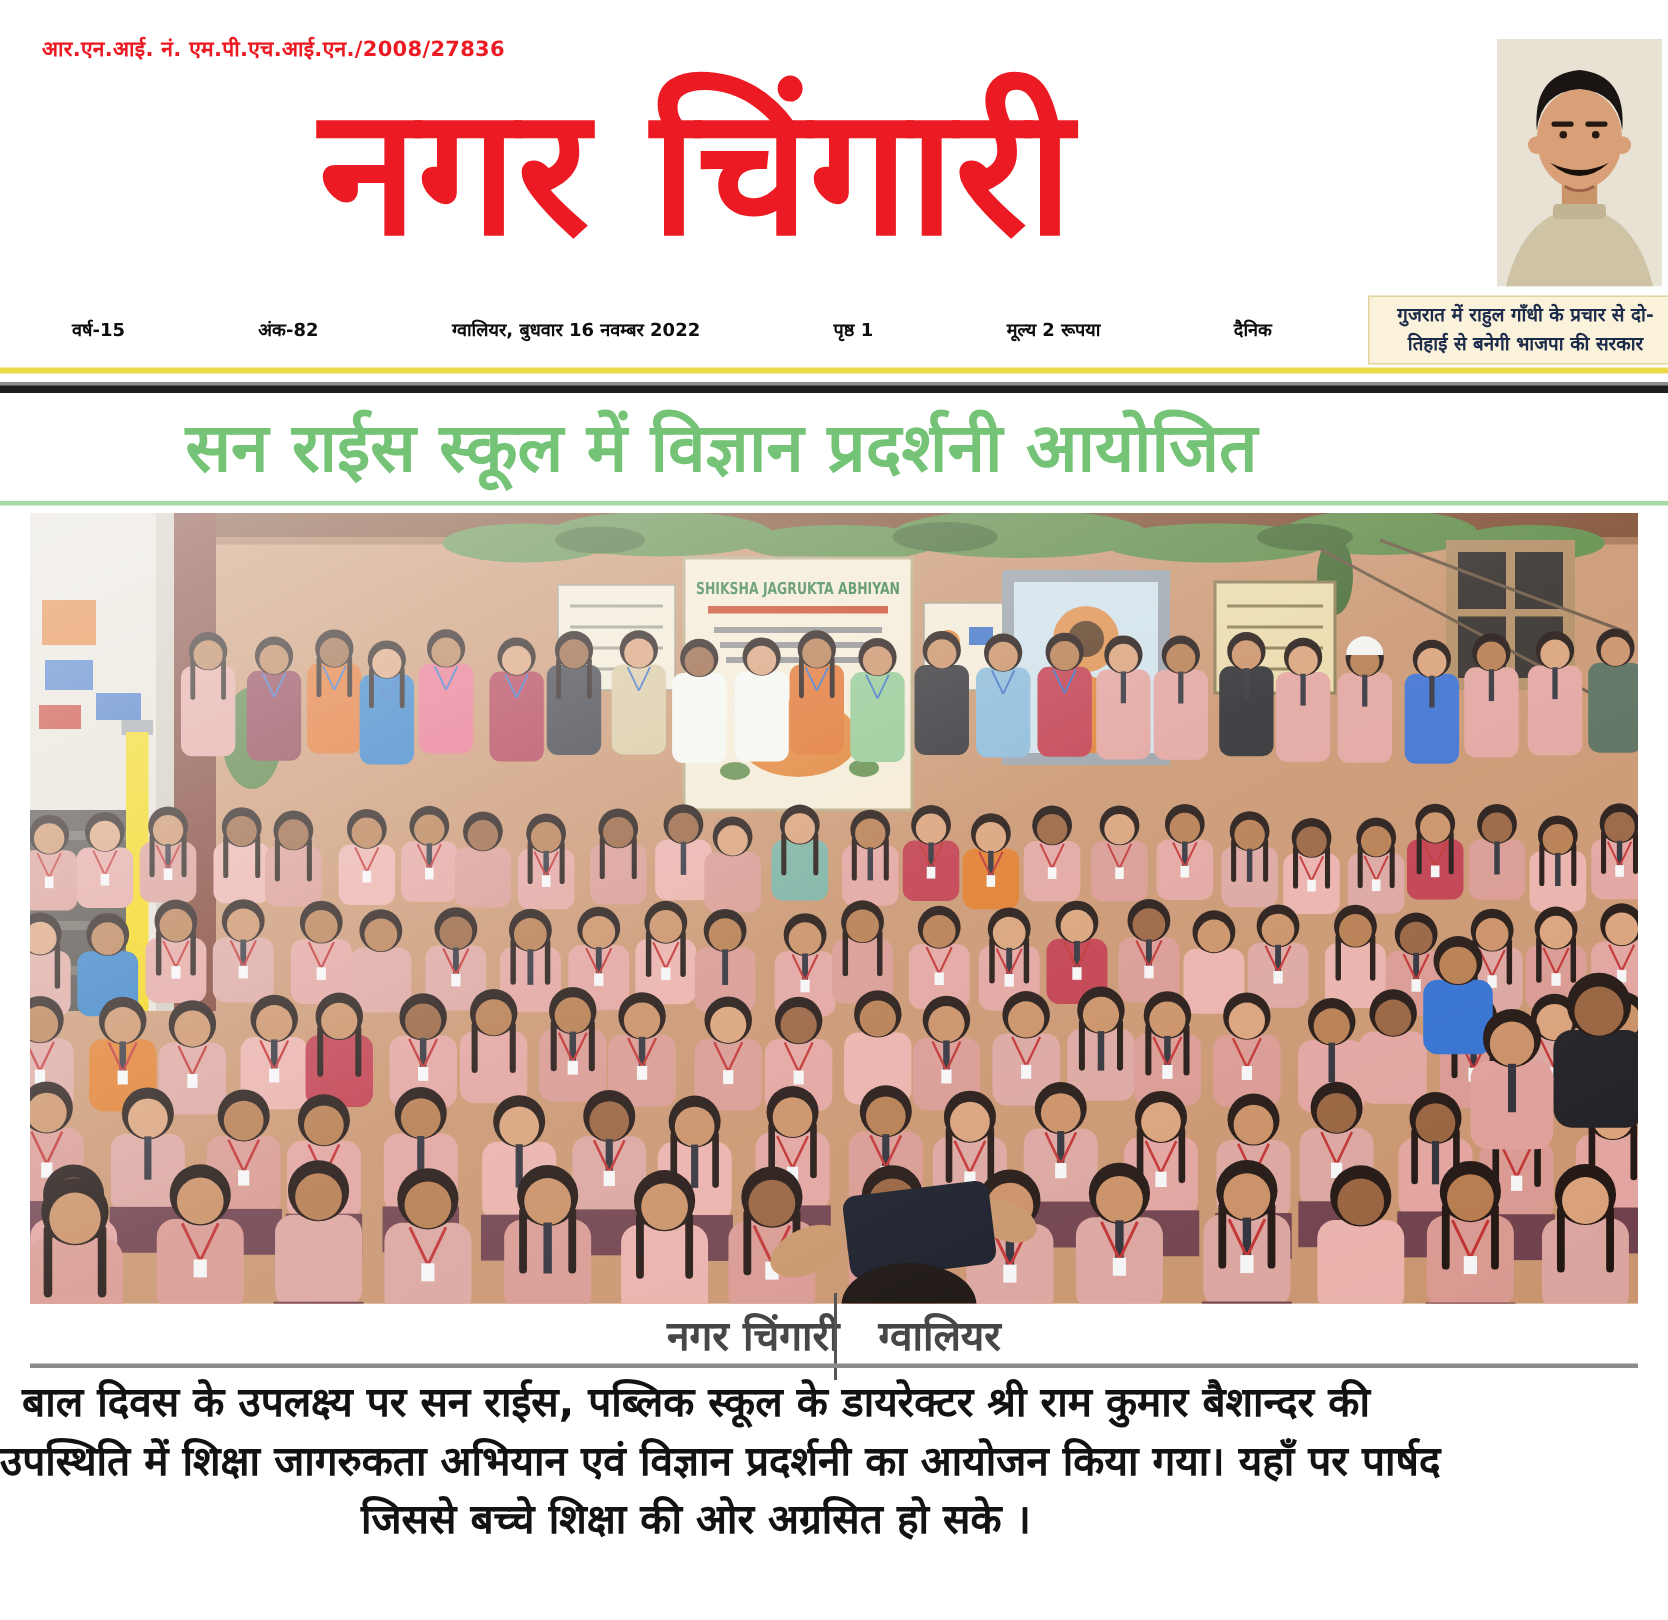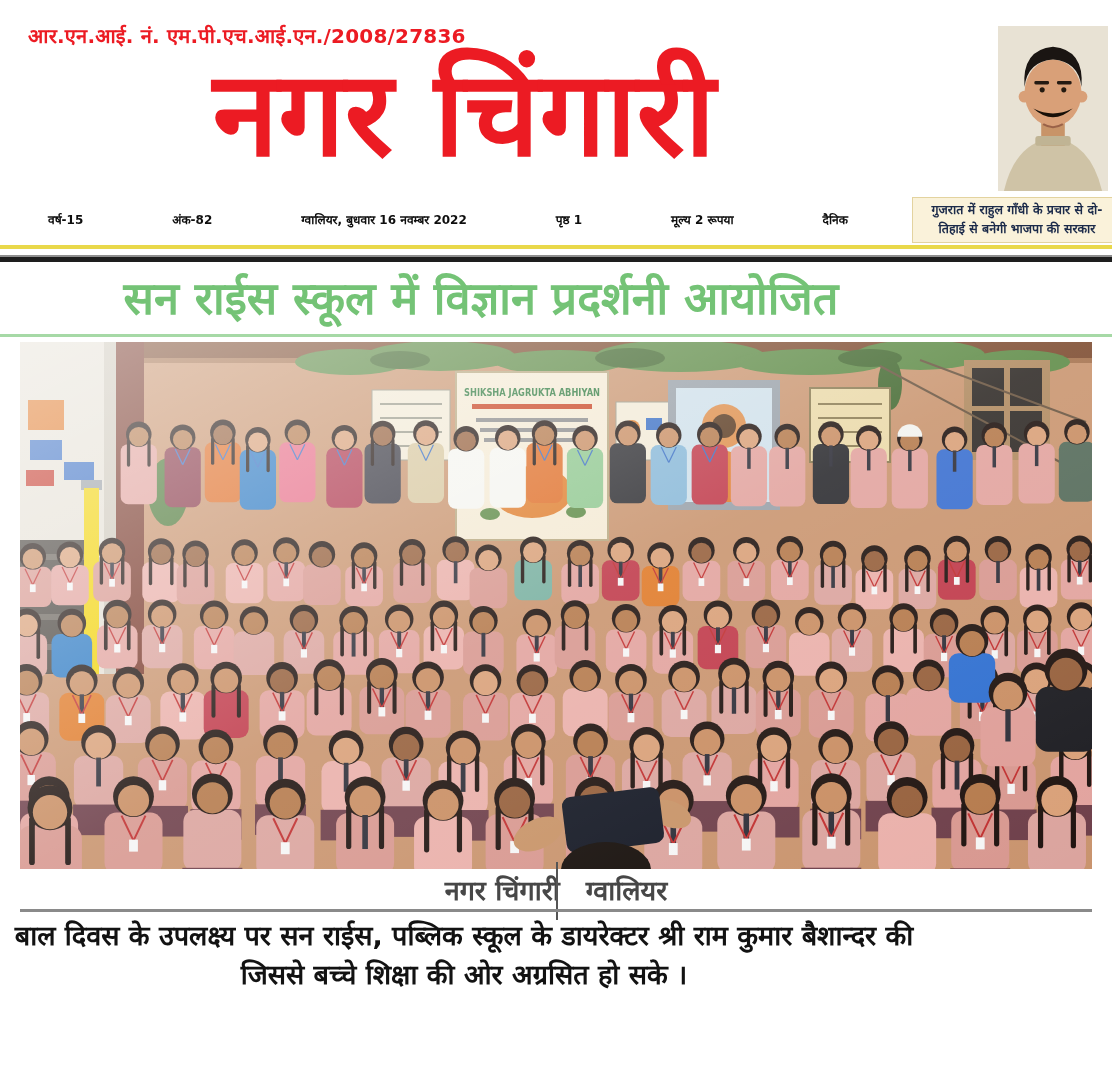--- a/index.html
+++ b/index.html
@@ -2,21 +2,21 @@
 <html><head>
 <meta charset="utf-8">
 <style>
   * { margin:0; padding:0; box-sizing:border-box; }
   html,body { background:#fff; }
   body {
     width:1112px; height:1080px; position:relative; overflow:hidden;
     font-family:"DejaVu Sans","Liberation Sans",sans-serif; color:#111;
   }
   .abs { position:absolute; }
-  .rni { left:28px; top:22px; font-size:20px; font-weight:700; letter-spacing:.2px; }
+  .rni { left:28px; top:22px; font-size:14px; font-weight:700; letter-spacing:.2px; }
   .masthead-title {
     left:14px; top:26px; width:900px; height:180px; text-align:center;
     font-size:118px; font-weight:700; line-height:176px; white-space:nowrap;
   }
   .side-photo { left:998px; top:26px; width:110px; height:170px; }
   .side-caption {
     left:898px; top:197px; width:210px; background:#faf2da; border:1px solid #e3d39f;
     color:#1c2b4a; font-size:12.5px; font-weight:700; line-height:1.5; text-align:center;
     padding:3px 2px;
     margin-left:14px;
@@ -1188,14 +1188,15 @@
 
 <div class="abs caption-row">
   <span>नगर चिंगारी</span>
   <span>ग्वालियर</span>
 </div>
 <div class="abs caption-divider"></div>
 <div class="abs caption-rule"></div>
 
 <div class="abs article">
   <div>बाल दिवस के उपलक्ष्य पर सन राईस, पब्लिक स्कूल के डायरेक्टर श्री राम कुमार बैशान्दर की</div>
+  <div>उपस्थिति में  शिक्षा जागरुकता अभियान एवं विज्ञान प्रदर्शनी का आयोजन किया गया। यहाँ पर पार्षद</div>
   <div>जिससे बच्चे शिक्षा की ओर अग्रसित हो सके ।</div>
 </div>
 
 </body></html>

